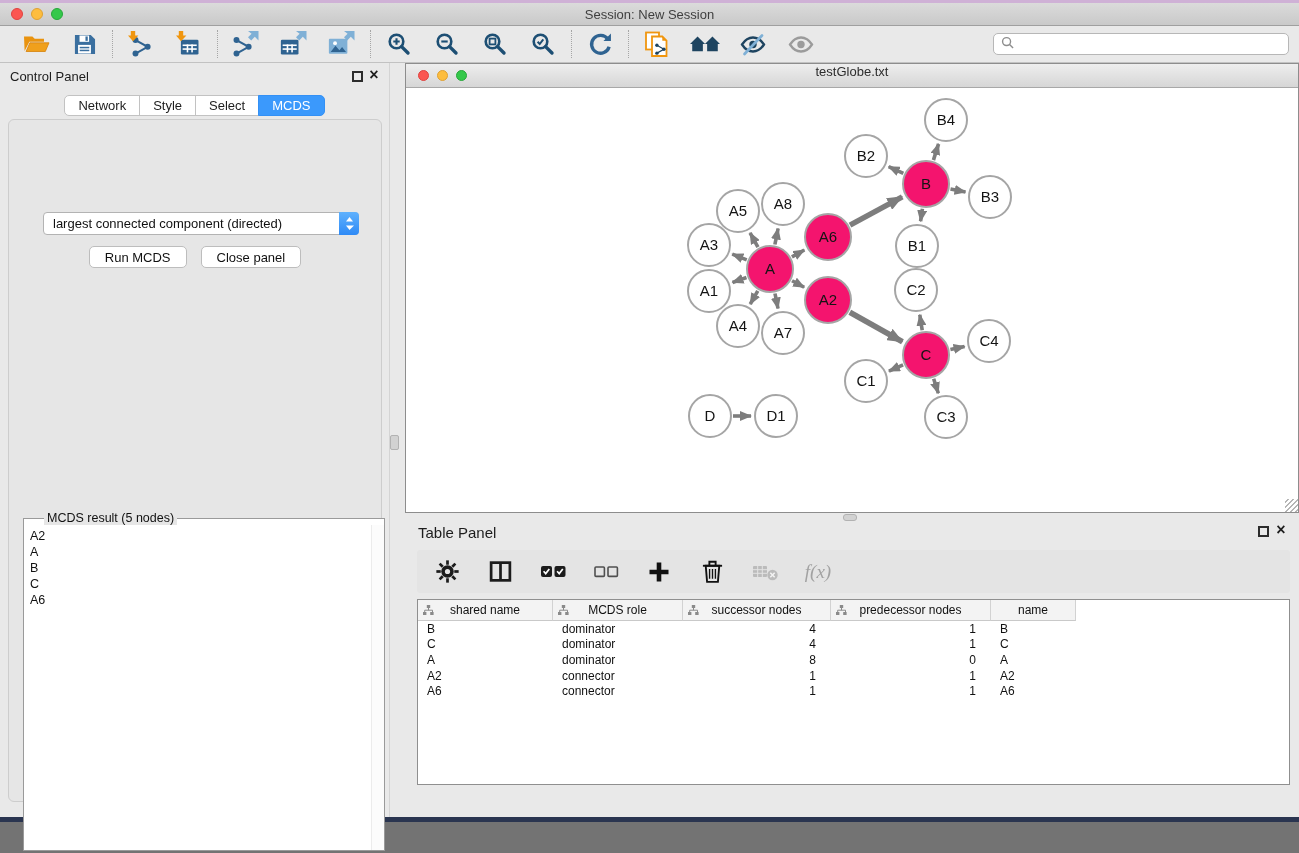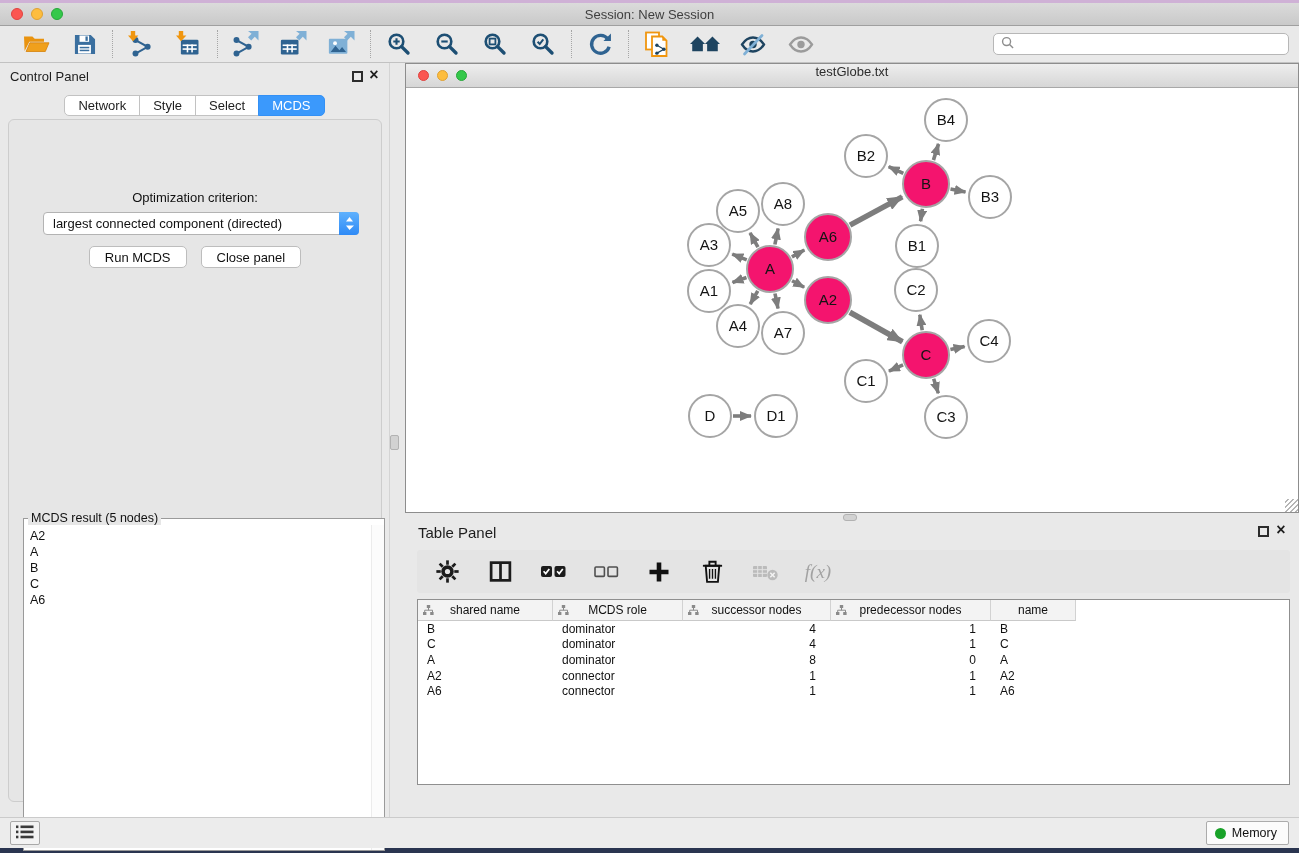--- a/index.html
+++ b/index.html
@@ -43,21 +43,21 @@
 
   .cp-content { position:absolute; left:8px; top:56px; width:374px; height:683px; background:#e6e6e6; border:1px solid #cdcdcd; border-radius:6px; }
   .opt-label { position:absolute; top:70px; left:0; right:0; text-align:center; font-size:13px; color:#111; }
   .criterion-select { position:absolute; top:92px; left:34px; width:316px; height:23px; background:#fff; border:1px solid #b3b3b3; border-radius:4px; display:flex; align-items:center; cursor:pointer; }
   .criterion-select .val { flex:1; padding-left:9px; font-size:13px; color:#111; white-space:nowrap; overflow:hidden; }
   .stepper { width:20px; align-self:stretch; margin:-1px -1px -1px 0; background:linear-gradient(#5fb1fd,#2e8af6); border-radius:0 4px 4px 0; display:flex; align-items:center; justify-content:center; }
   .btn-row { position:absolute; top:126px; left:0; right:0; display:flex; justify-content:center; gap:14px; }
   .push-btn { height:22px; padding:0 15px; background:#fff; border:1px solid #bdbdbd; border-radius:5px; font-size:13px; color:#111; cursor:pointer; font-family:inherit; }
 
   .mcds-fieldset { position:absolute; left:14px; top:391px; width:362px; height:340px; border:1px solid #9a9a9a; background:#fff; }
-  .mcds-fieldset legend { font-size:12.5px; color:#111; margin-left:4px; padding:0 3px; background:#e6e6e6; }
+  .mcds-fieldset legend { font-size:12.5px; color:#111; margin-left:20px; padding:0 3px; background:#e6e6e6; }
   .mcds-listwrap { position:absolute; left:0; top:0; right:0; bottom:0; }
   .mcds-list { list-style:none; padding:3px 0 0 6px; font-size:12.5px; line-height:16px; color:#111; }
   .mcds-scroll { position:absolute; right:0; top:0; bottom:0; width:13px; background:#fcfcfc; border-left:1px solid #ececec; }
 
   
   .net-frame { position:absolute; left:405px; top:0; width:894px; height:450px; background:#fff; border:1px solid #8d8d8d; }
   .net-titlebar { height:24px; background:linear-gradient(#eeeeee,#d6d6d6); border-bottom:1px solid #a8a8a8; position:relative; display:flex; align-items:flex-start; }
   .net-titlebar .lights { left:12px; }
   .net-titlebar .light { width:11px; height:11px; }
   .net-title { flex:1; text-align:center; font-size:13px; color:#2d2d2d; }
@@ -293,21 +293,20 @@
       <button class="close-btn cp-close">×</button>
 
       <div class="seg-row cp-tabs" id="control-tabs">
           <button class="seg">Network</button>
           <button class="seg">Style</button>
           <button class="seg">Select</button>
           <button class="seg sel">MCDS</button>
         </div>
 
       <div class="cp-content">
-        <div class="opt-label">Optimization criterion:</div>
         <div class="criterion-select">
           <span class="val">largest connected component (directed)</span>
           <span class="stepper" id="stepper-icon">
               <svg width="9" height="15" viewBox="0 0 9 15">
                 <path d="M4.5 1L8 5.4H1z" fill="#fff"></path>
                 <path d="M4.5 14L1 9.6h8z" fill="#fff"></path>
               </svg>
             </span>
         </div>
         <div class="btn-row">
@@ -617,32 +616,14 @@
               <div class="td r" style="width: 148px;">1</div>
               <div class="td r" style="width: 160px;">1</div>
               <div class="td l" style="width: 85px;">A6</div>
             </div>
           </div>
       </div>
 
     </div>
   </div>
 
-  <div class="statusbar">
-    <button class="list-btn">
-        <span id="list-icon"><svg width="20" height="16" viewBox="0 0 20 16">
-            <g fill="#3a3a3a">
-              <rect x="1" y="1.5" width="2.4" height="2.6"></rect>
-              <rect x="1" y="6.6" width="2.4" height="2.6"></rect>
-              <rect x="1" y="11.7" width="2.4" height="2.6"></rect>
-              <rect x="5.5" y="1.5" width="13" height="2.6"></rect>
-              <rect x="5.5" y="6.6" width="13" height="2.6"></rect>
-              <rect x="5.5" y="11.7" width="13" height="2.6"></rect>
-            </g>
-          </svg></span>
-      </button>
-    <button class="memory-btn">
-      <span class="memdot"></span>
-      <span>Memory</span>
-    </button>
-  </div>
   <div class="desktop-strip"></div>
 </div>
 
 </body></html>

